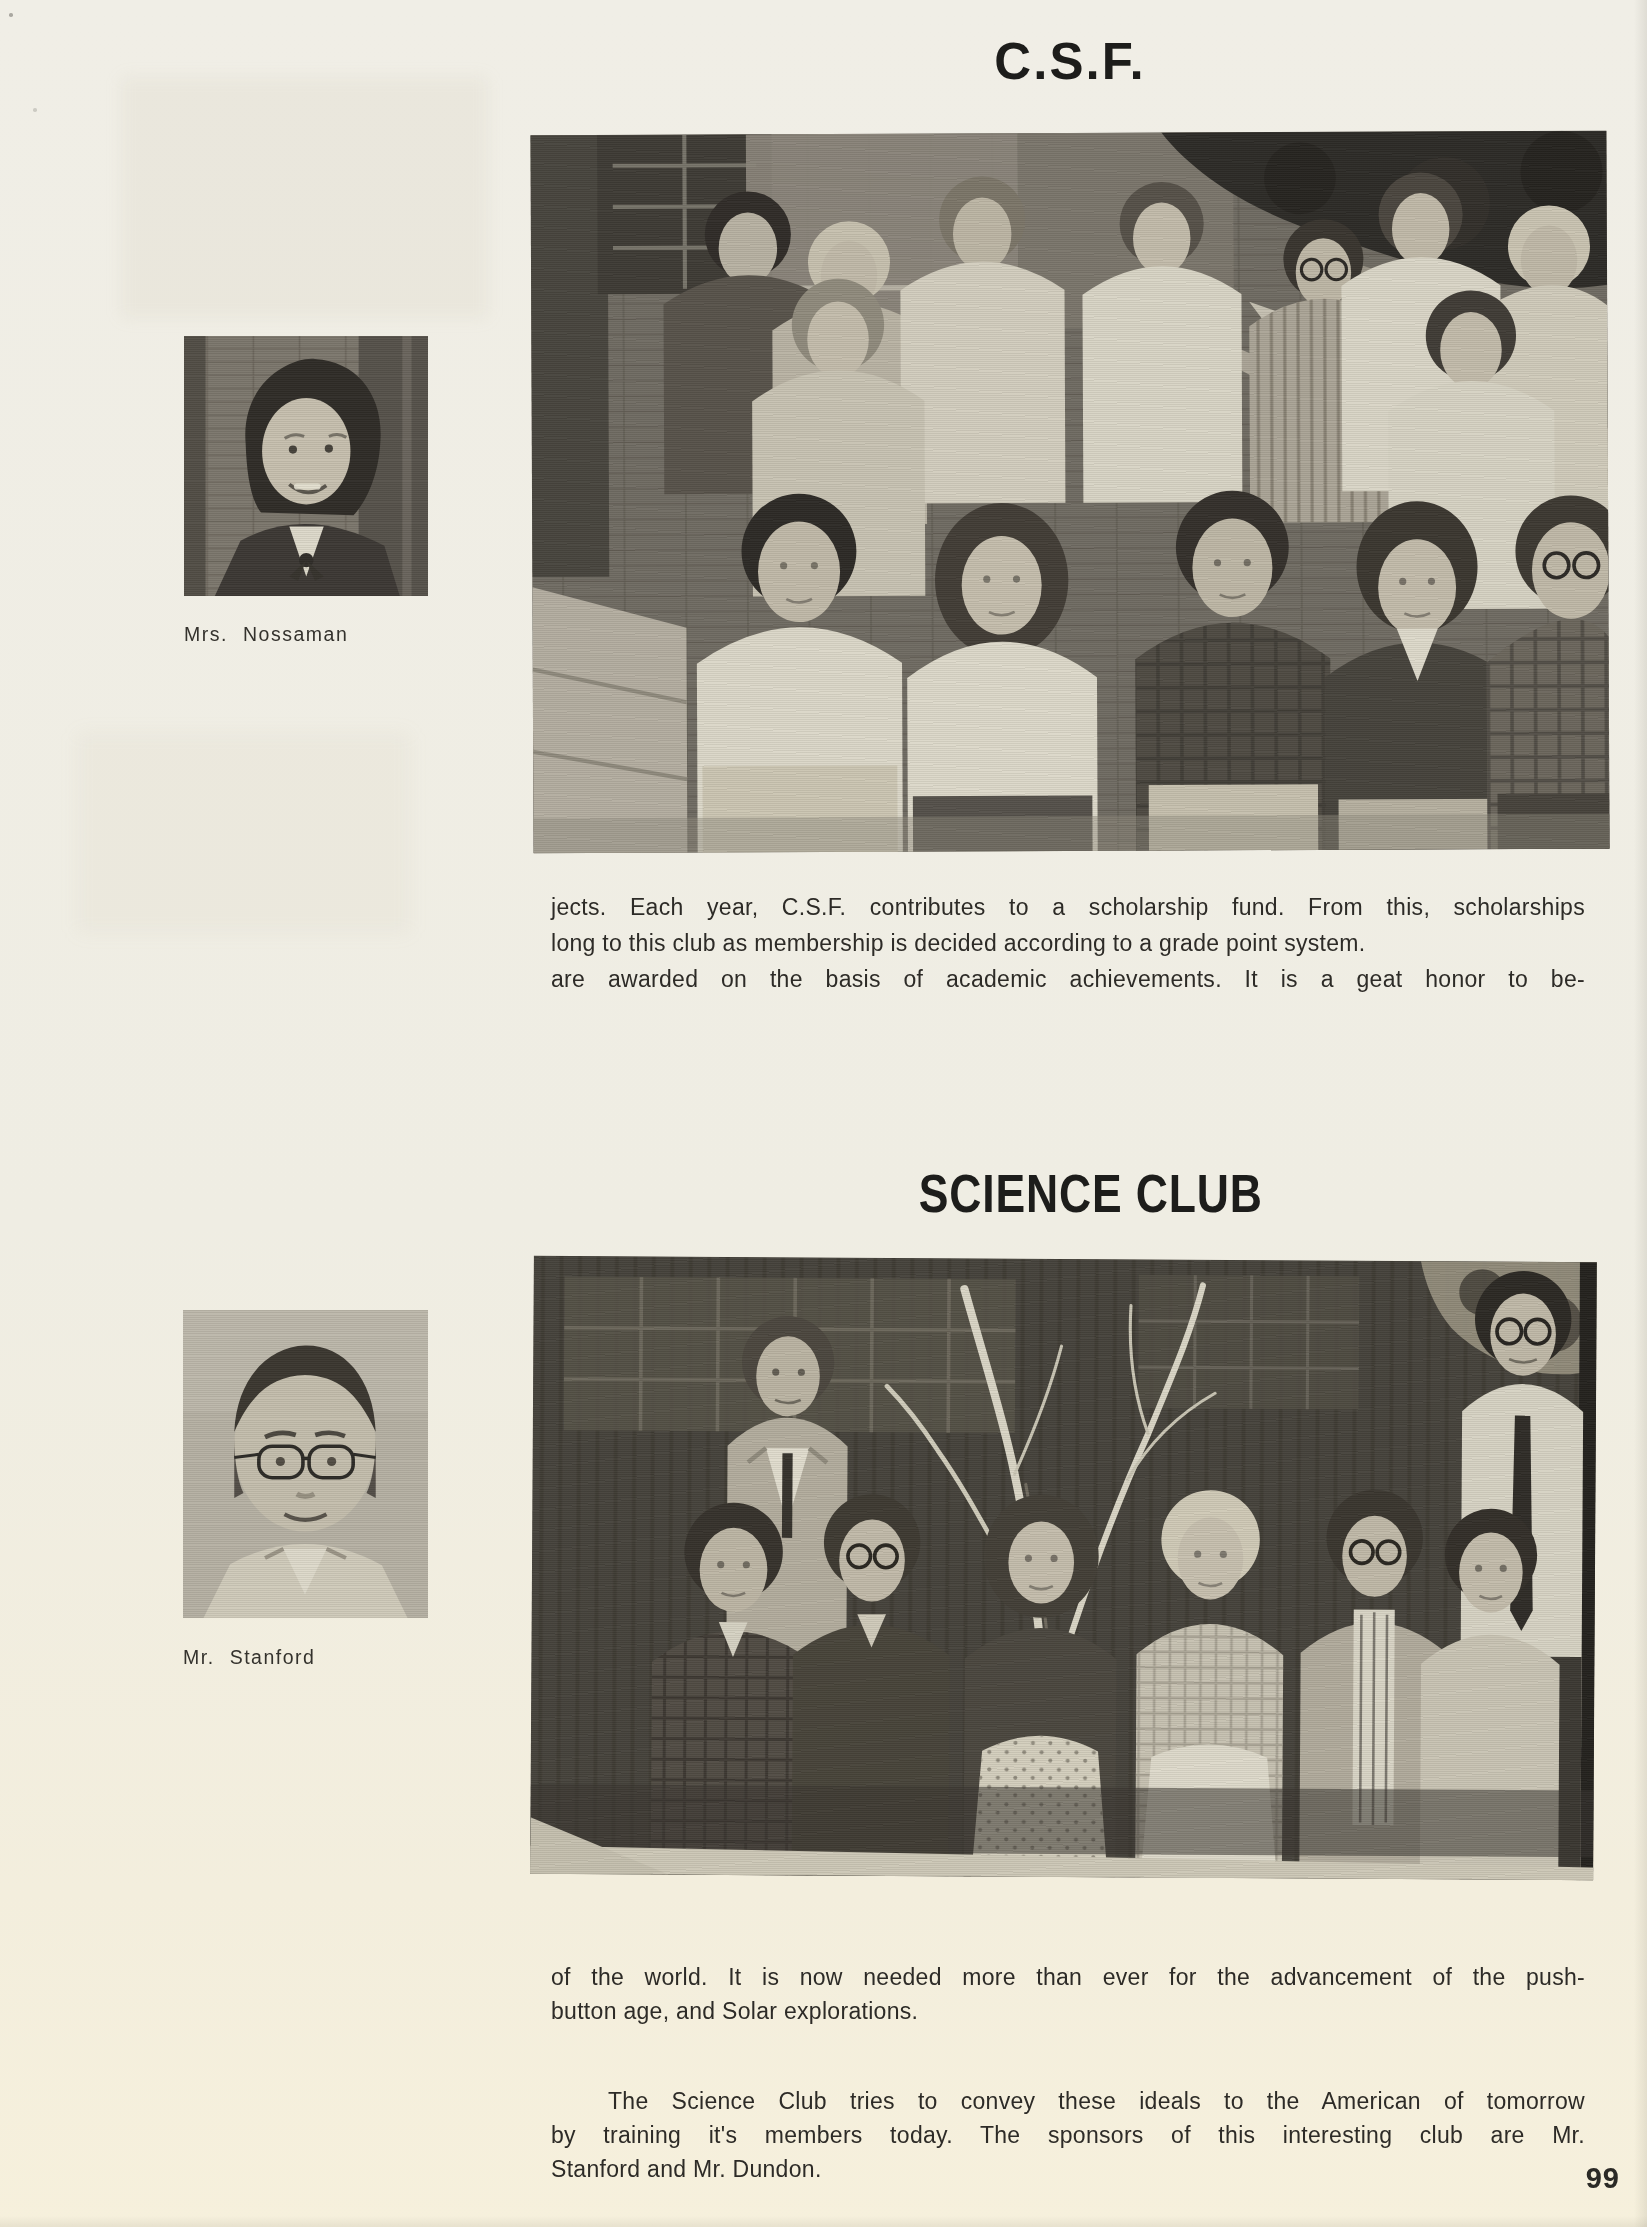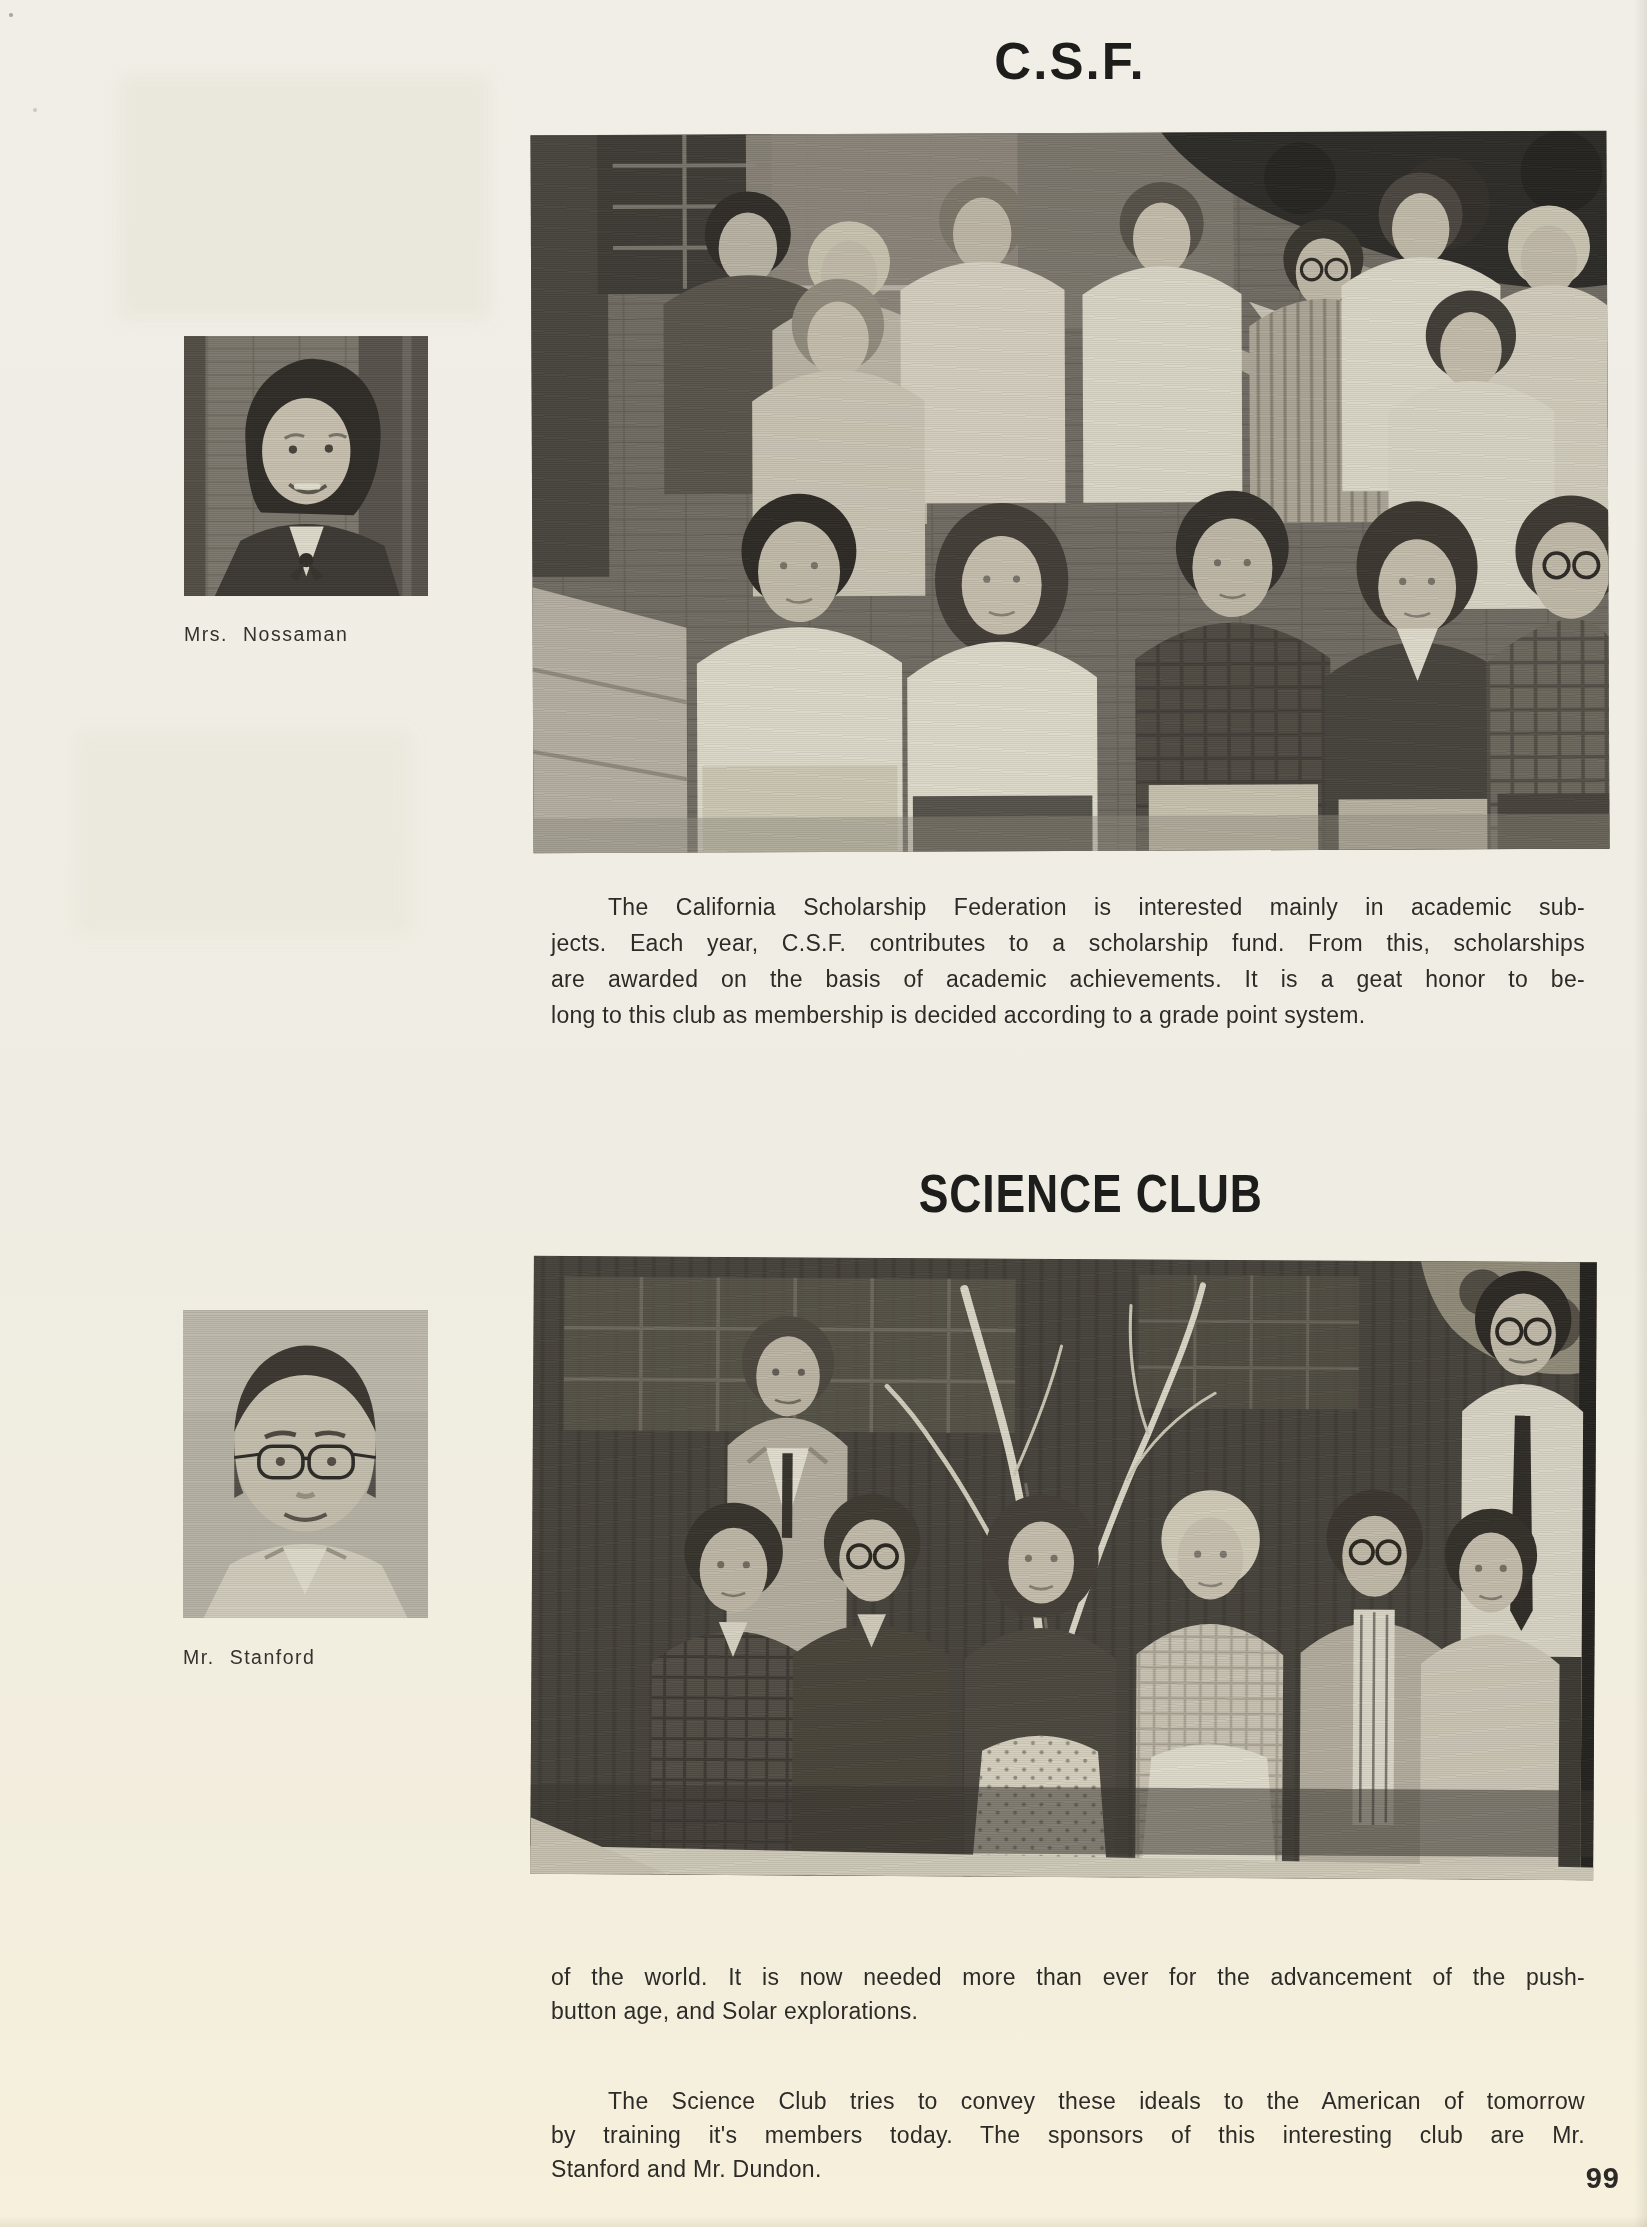--- a/index.html
+++ b/index.html
@@ -224,24 +224,23 @@
         <polygon points="205,372 238,470 272,372" fill="#ddd9ca"></polygon>
         <circle cx="238" cy="438" r="14" fill="#2f2c28"></circle>
         <polygon points="238,438 205,470 222,478" fill="#35322c"></polygon>
         <polygon points="238,438 272,470 255,478" fill="#35322c"></polygon>
       </g>
     </svg>
   </div>
   <div class="abs caption caption-nossaman">Mrs. Nossaman</div>
 
   <div class="abs para para-csf">
-      <div class="line first">The California Scholarship Federation is interested mainly in academic sub-</div>
       <div class="line">jects. Each year, C.S.F. contributes to a scholarship fund. From this, scholarships</div>
+      <div class="line last">long to this club as membership is decided according to a grade point system.</div>
       <div class="line">are awarded on the basis of academic achievements. It is a geat honor to be-</div>
-      <div class="line last">long to this club as membership is decided according to a grade point system.</div>
     </div>
 
   <div class="abs heading heading-science">
     <span class="squeeze">SCIENCE CLUB</span>
   </div>
 
   <div class="abs photo photo-science">
     <svg viewBox="0 0 2073 1205" preserveAspectRatio="none">
       <defs>
         <pattern id="sidingB" width="36" height="40" patternUnits="userSpaceOnUse">

